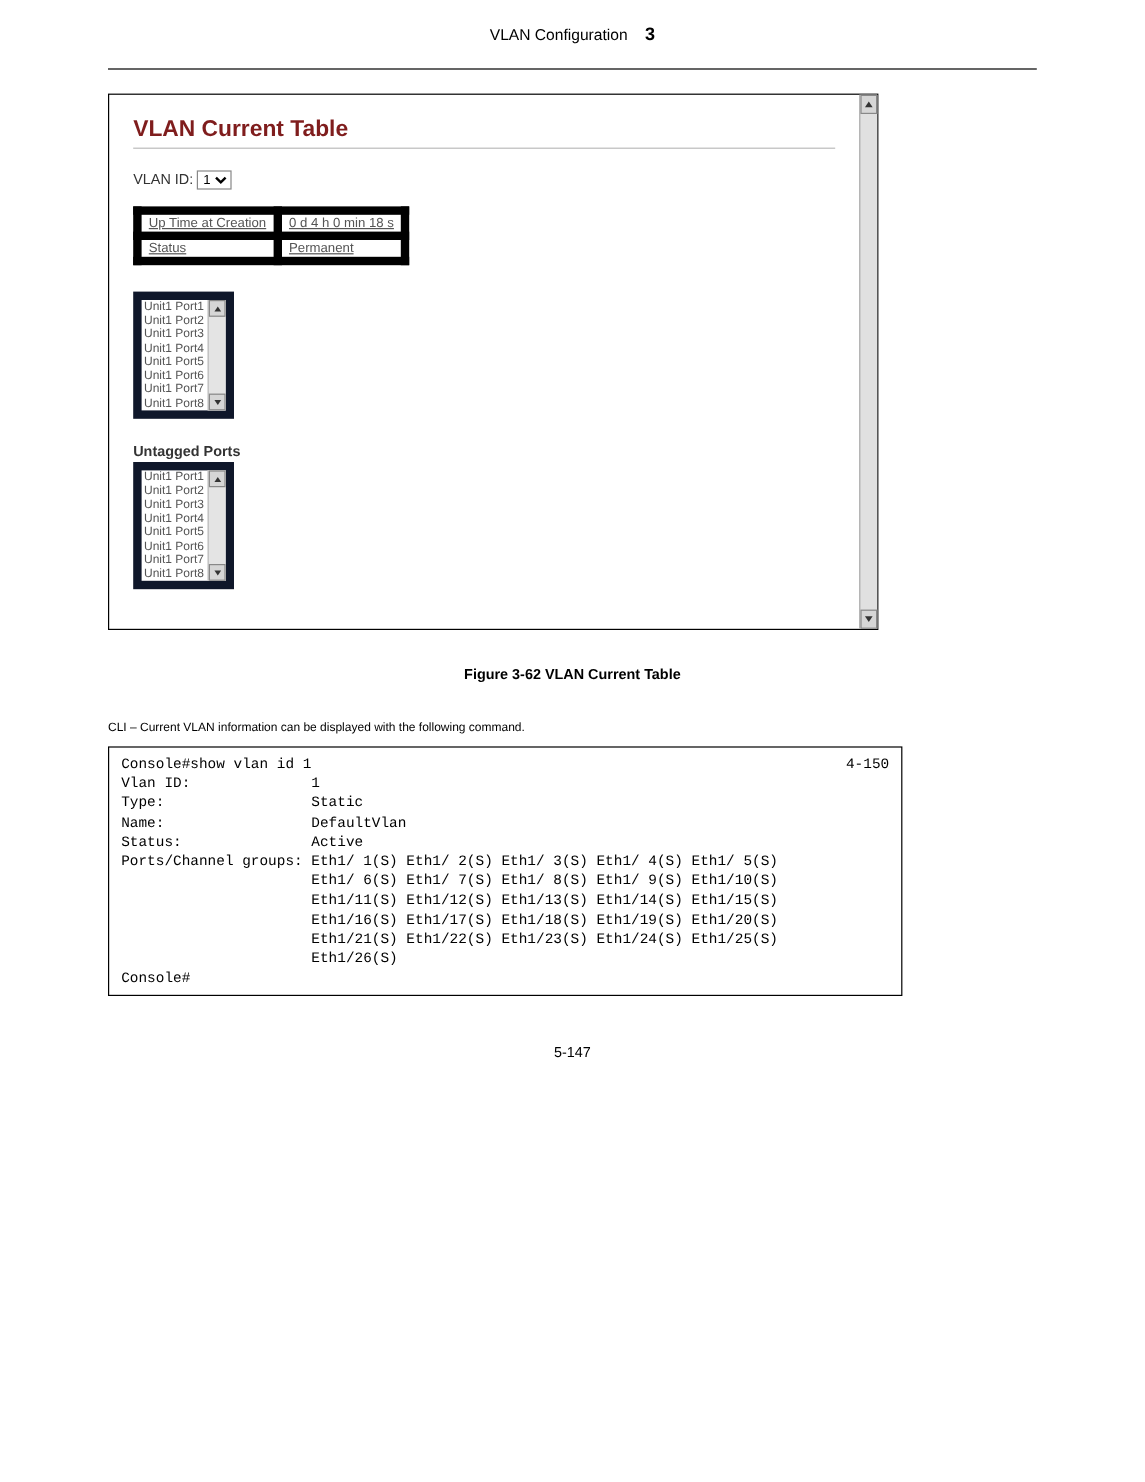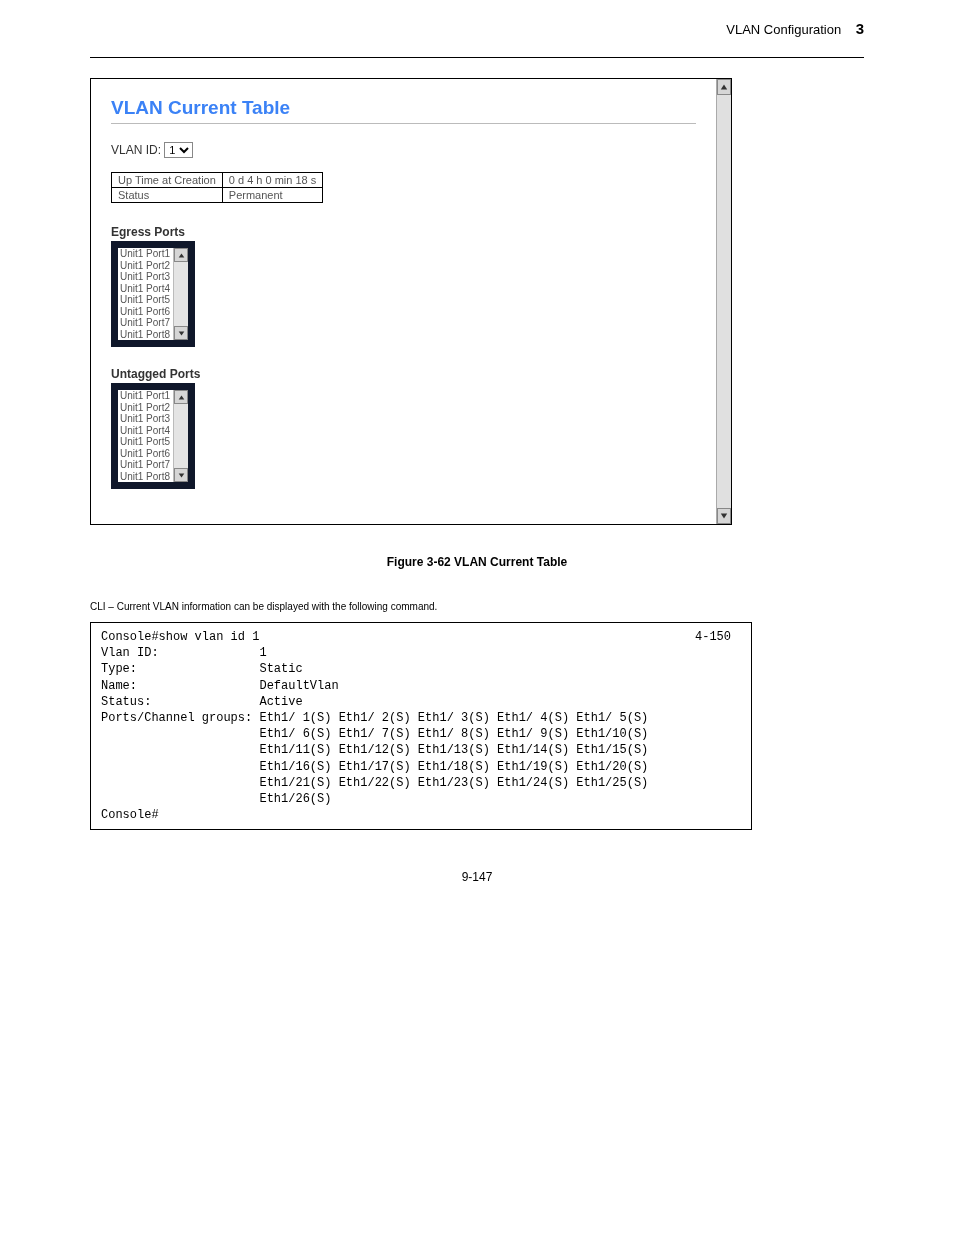--- a/index.html
+++ b/index.html
@@ -12,21 +12,21 @@
   }
   .page {
     padding: 20px 90px 40px 90px;
   }
   .rule {
     border-top: 1px solid #000;
     margin: 20px 0 20px 0;
   }
   .header-row {
     display: flex;
-    justify-content: flex-end;
+    justify-content: center;
     font-size: 13px;
     margin-bottom: 4px;
   }
 
   
   .webui-frame {
     border: 1px solid #000;
     width: 640px;
     height: 445px;
     margin: 10px 0 30px 0;
@@ -52,21 +52,21 @@
     background: #d6d6d6;
     border: 1px solid #888;
     display: flex;
     align-items: center;
     justify-content: center;
   }
   .sb-btn svg { width: 8px; height: 8px; }
   .webui-title {
     font-size: 19px;
     font-weight: bold;
-    color: #3b82f6;
+    color: #7f1d1d;
     margin: 0 0 4px 0;
   }
   .hr2 {
     border: 0;
     border-top: 1px solid #bbb;
     margin: 0 0 18px 0;
   }
   .vlanid {
     font-size: 12px;
     color: #333;
@@ -77,22 +77,23 @@
     border: 1px solid #888;
     background: #fff;
   }
   table.meta {
     border-collapse: collapse;
     font-size: 11px;
     color: #555;
     margin-bottom: 22px;
   }
   table.meta td {
-    border: 1px solid #000000;
+    border: 7px solid #000000;
     padding: 1px 6px;
+    text-decoration: underline;
   }
   .sect-label {
     font-size: 12px;
     font-weight: bold;
     color: #333;
     margin: 0 0 2px 0;
   }
   .portlist-wrap {
     display: inline-flex;
     border: 7px solid #0f172a;
@@ -145,21 +146,21 @@
     font-family: "Courier New", monospace;
     font-size: 12px;
     line-height: 1.35;
     white-space: pre;
     position: relative;
     margin-bottom: 40px;
   }
   .cli-pageref {
     position: absolute;
     top: 6px;
-    right: 20px;
+    right: 10px;
     margin-left: 16px;
   }
   .footer {
     text-align: center;
     font-size: 12px;
     margin-top: 10px;
   }
 </style>
 </head>
 <body>
@@ -193,21 +194,20 @@
           <td>Up Time at Creation</td>
           <td>0 d 4 h 0 min 18 s</td>
         </tr>
         <tr>
           <td>Status</td>
           <td>Permanent</td>
         </tr>
       </tbody>
         </table>
 
-      <div class="sect-label">Egress Ports</div>
       <div class="portlist-wrap">
         <div class="portlist">
           <div>Unit1 Port1</div>
           <div>Unit1 Port2</div>
           <div>Unit1 Port3</div>
           <div>Unit1 Port4</div>
           <div>Unit1 Port5</div>
           <div>Unit1 Port6</div>
           <div>Unit1 Port7</div>
           <div>Unit1 Port8</div>
@@ -277,15 +277,15 @@
 Name:                 DefaultVlan
 Status:               Active
 Ports/Channel groups: Eth1/ 1(S) Eth1/ 2(S) Eth1/ 3(S) Eth1/ 4(S) Eth1/ 5(S)
                       Eth1/ 6(S) Eth1/ 7(S) Eth1/ 8(S) Eth1/ 9(S) Eth1/10(S)
                       Eth1/11(S) Eth1/12(S) Eth1/13(S) Eth1/14(S) Eth1/15(S)
                       Eth1/16(S) Eth1/17(S) Eth1/18(S) Eth1/19(S) Eth1/20(S)
                       Eth1/21(S) Eth1/22(S) Eth1/23(S) Eth1/24(S) Eth1/25(S)
                       Eth1/26(S)
 Console#</span></div>
 
-  <div class="footer">9-147</div>
+  <div class="footer">5-147</div>
 
 </div>
 
 </body></html>

